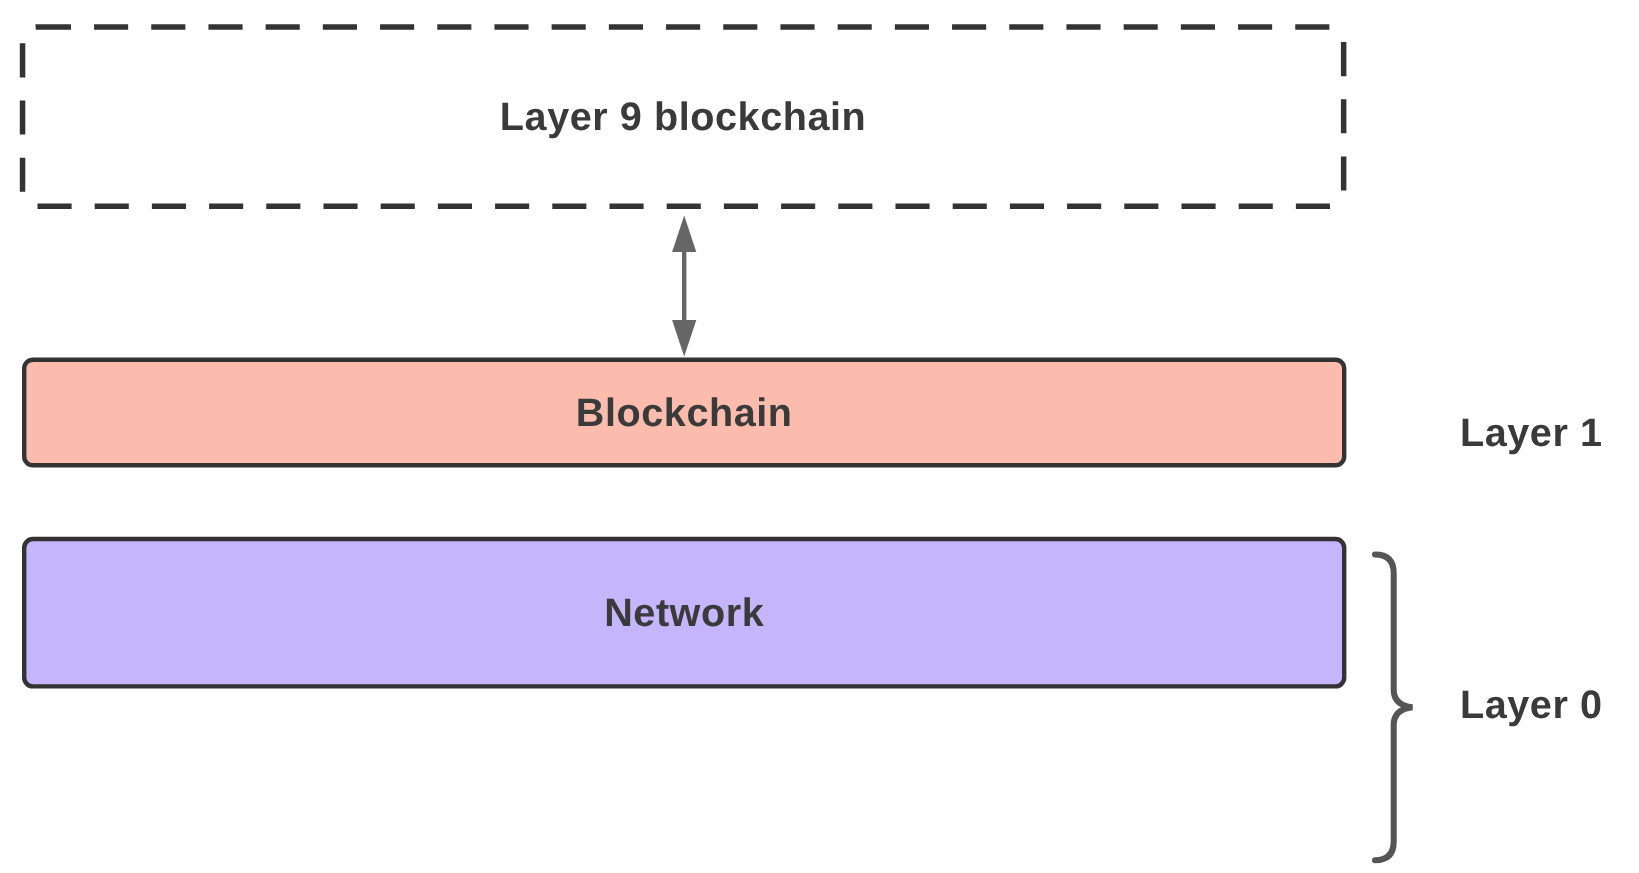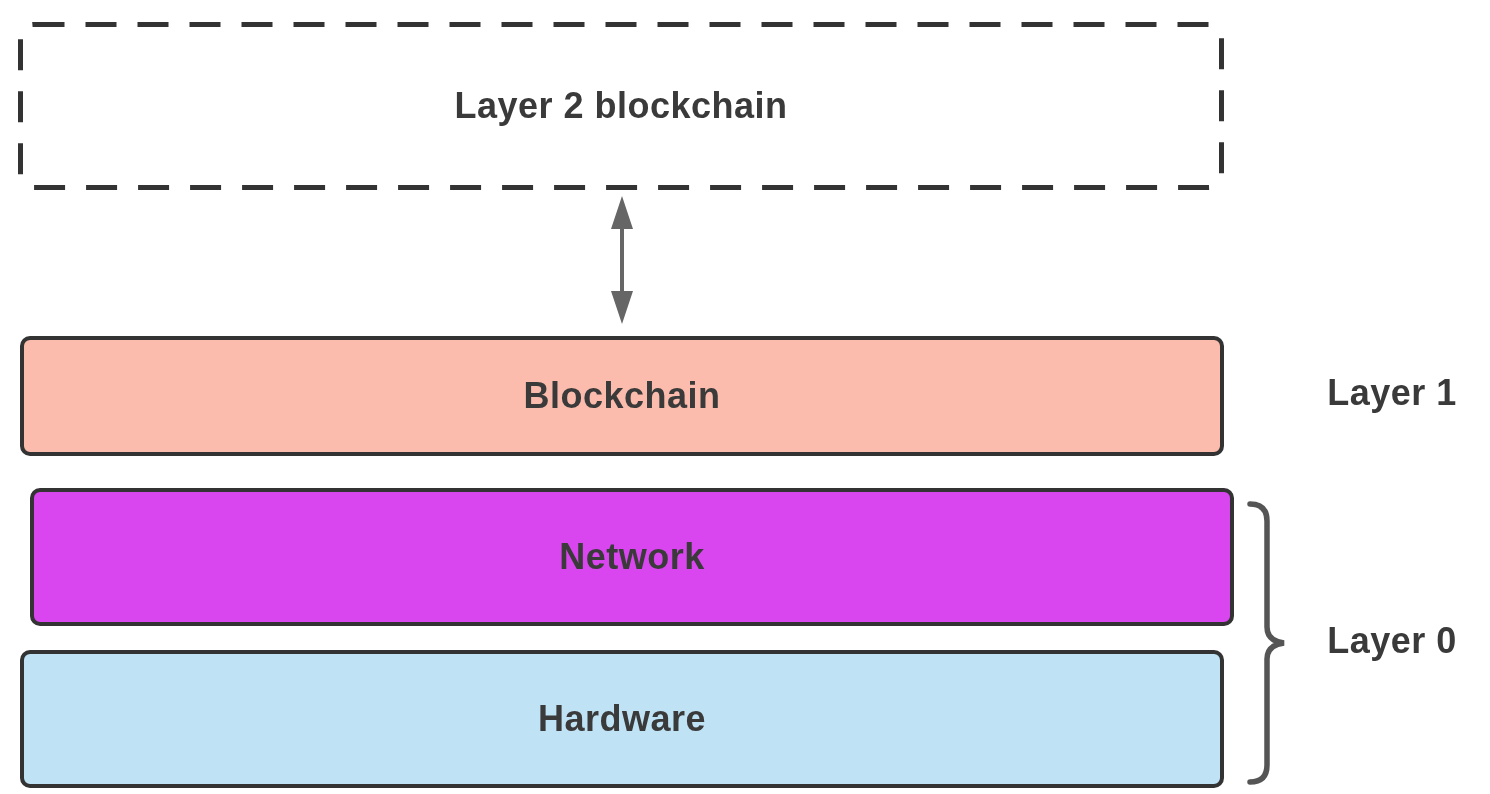--- a/index.html
+++ b/index.html
@@ -37,21 +37,21 @@
     position: absolute;
     left: 20px;
     width: 1204px;
     box-sizing: border-box;
     border: 4px solid #333333;
     border-radius: 10px;
     display: flex;
     align-items: center;
     justify-content: center;
   }
-  .box-blockchain { top: 336px; height: 120px; }
+  .box-blockchain { top: 325px; height: 100px; }
   .box-network   { top: 488px; height: 138px; }
   .box-hardware  { top: 650px; height: 138px; }
   .diagram-text {
     font-size: 36px;
     font-weight: 700;
     color: #3a3a3a;
     letter-spacing: 0.5px;
     white-space: nowrap;
   }
   .side-label {
@@ -88,32 +88,29 @@
     <g>
       <line x1="622" y1="224" x2="622" y2="296" stroke-width="4" stroke="#666666"></line>
       <polygon points="622,196 611,229 633,229" fill="#666666"></polygon>
       <polygon points="622,324 611,291 633,291" fill="#666666"></polygon>
     </g>
 
     <path d="M 1250 504 Q 1267 504 1267 521 L 1267 627 Q 1267 641 1284 643 Q 1267 645 1267 659 L 1267 765 Q 1267 782 1250 782" fill="none" stroke-width="5.5" stroke-linecap="round" stroke="#555555"></path>
   </svg>
 
   <div class="dashed-box-label-wrap">
-    <span class="diagram-text">Layer 2 blockchain</span>
+    <span class="diagram-text">Layer 9 blockchain</span>
   </div>
 
   <div class="layer-box box-blockchain" style="background-color: rgb(251, 188, 173);">
     <span class="diagram-text">Blockchain</span>
   </div>
 
-  <div class="layer-box box-network" style="background-color: #d946ef; margin-left: 10px;">
+  <div class="layer-box box-network" style="background-color: #c4b5fd;">
     <span class="diagram-text">Network</span>
   </div>
 
-  <div class="layer-box box-hardware" style="background-color: rgb(191, 226, 245);">
-    <span class="diagram-text">Hardware</span>
-  </div>
 
   <div class="diagram-text side-label side-label-layer1">Layer 1</div>
   <div class="diagram-text side-label side-label-layer0">Layer 0</div>
 
 
 </div>
 
 </body></html>

